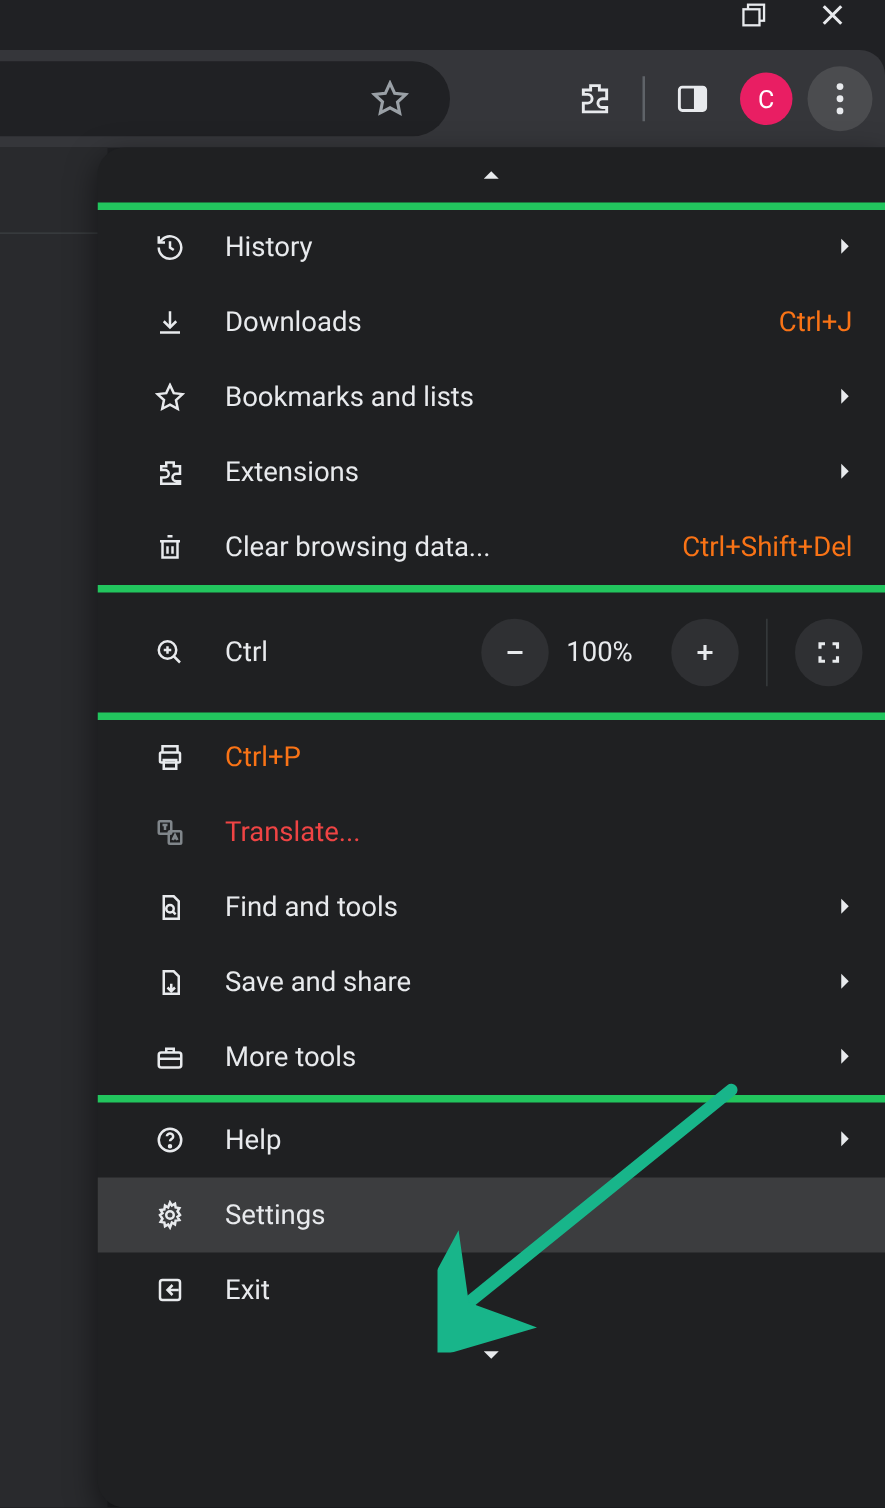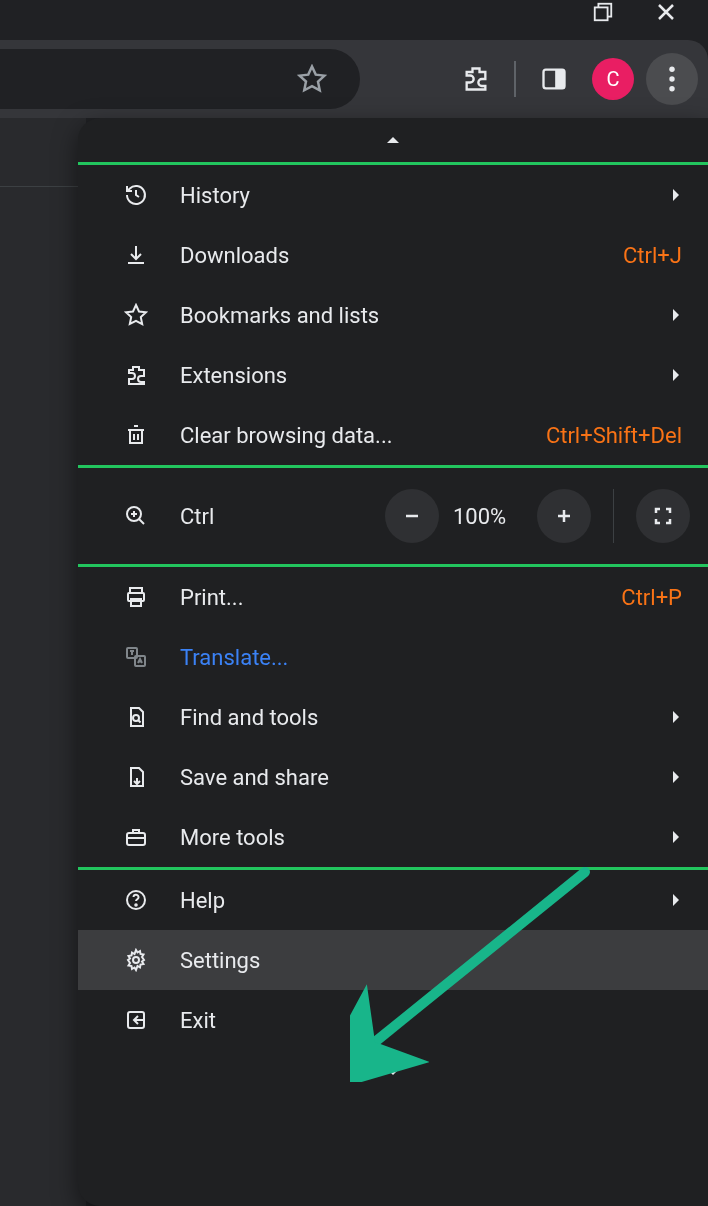--- a/index.html
+++ b/index.html
@@ -109,40 +109,40 @@
     box-shadow: 0 8px 24px rgba(0,0,0,.5);
     overflow:hidden;
     font-size: 22px;
   }
   .menu-scroll-indicator {
     height: 44px;
     display:flex; align-items:center; justify-content:center;
     color:#e8eaed;
   }
   .menu-section {
-    border-top: 3px solid #22c55e;
+    border-top: 6px solid #22c55e;
   }
   .menu-section:first-of-type { border-top:none; }
   .menu-item {
     display:flex;
     align-items:center;
     height:60px;
     padding: 0 26px 0 44px;
     gap: 30px;
     cursor:pointer;
     position:relative;
   }
   .menu-item.hover { background:#3c3d3f; }
   .menu-item .icon {
     width:28px;
     display:flex; align-items:center; justify-content:center;
     color:#e8eaed;
     flex-shrink:0;
   }
-  .menu-item.disabled { color:#3b82f6; }
+  .menu-item.disabled { color:#ef4444; }
   .menu-item.disabled .icon { color:#80868b; }
   .menu-item .label { flex:1; }
   .menu-item .shortcut { color:#f97316; font-size:22px; }
   .menu-item .chevron {
     color:#e8eaed;
   }
 
   
   .zoom-row {
     display:flex;
@@ -330,21 +330,20 @@
 
   <div class="menu-section">
     <div class="menu-item">
       <span class="icon">
           <svg width="24" height="24" viewBox="0 0 24 24" fill="none" stroke="currentColor" stroke-width="2">
             <path d="M6 8V3h12v5"></path>
             <rect x="4" y="8" width="16" height="8" rx="1"></rect>
             <rect x="7" y="14" width="10" height="7"></rect>
           </svg>
         </span>
-      <span class="label">Print...</span>
       <span class="shortcut">Ctrl+P</span>
     </div>
     <div class="menu-item disabled">
       <span class="icon">
           <svg width="24" height="24" viewBox="0 0 24 24" fill="none" stroke="currentColor" stroke-width="2">
             <rect x="3" y="3" width="10" height="10" rx="1"></rect>
             <rect x="11" y="11" width="10" height="10" rx="1"></rect>
             <path d="M6 6h4M8 6v4"></path>
             <path d="M14 18l2-4 2 4M14.7 16.5h2.6"></path>
           </svg>

